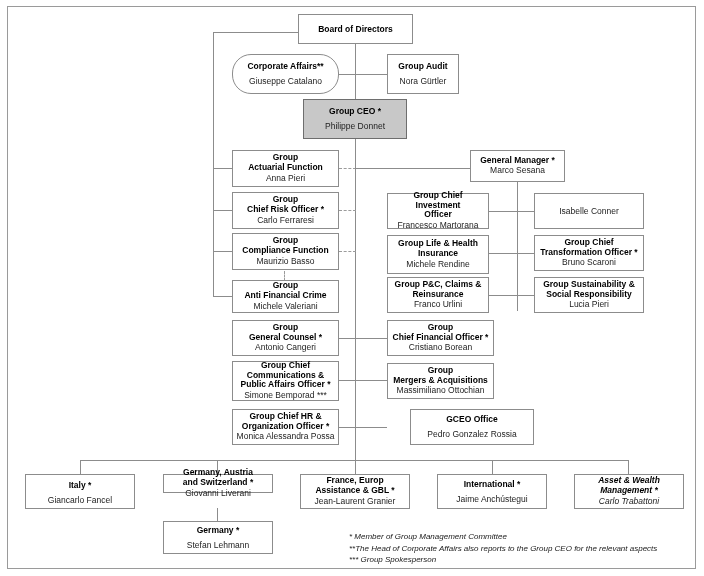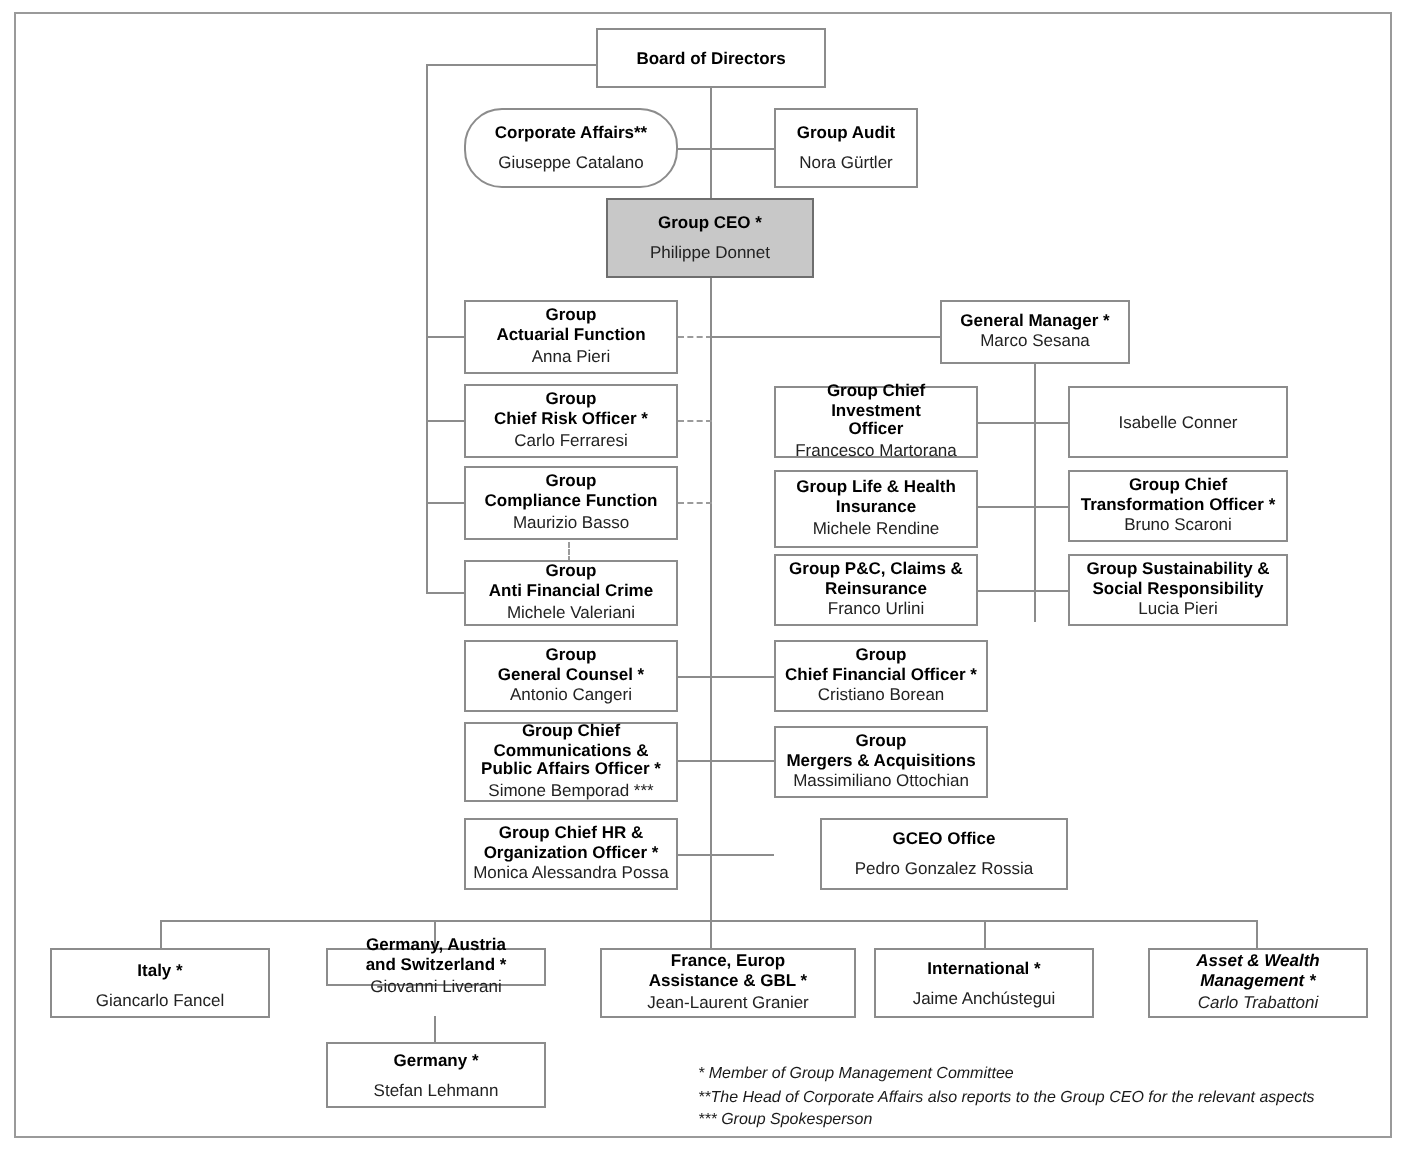--- a/index.html
+++ b/index.html
@@ -274,21 +274,21 @@
     <span class="title">Germany, Austria
 and Switzerland *</span>
     <span class="person">Giovanni Liverani</span>
   </div>
 
   <div class="node gap" style="left:163px; top:521px; width:110px; height:33px;">
     <span class="title">Germany *</span>
     <span class="person">Stefan Lehmann</span>
   </div>
 
-  <div class="node tight" style="left:300px; top:474px; width:128px; height:35px;">
+  <div class="node tight" style="left:300px; top:474px; width:110px; height:35px;">
     <span class="title">France, Europ
 Assistance &amp; GBL *</span>
     <span class="person">Jean-Laurent Granier</span>
   </div>
 
   <div class="node gap" style="left:437px; top:474px; width:110px; height:35px;">
     <span class="title">International *</span>
     <span class="person">Jaime Anchústegui</span>
   </div>
 

